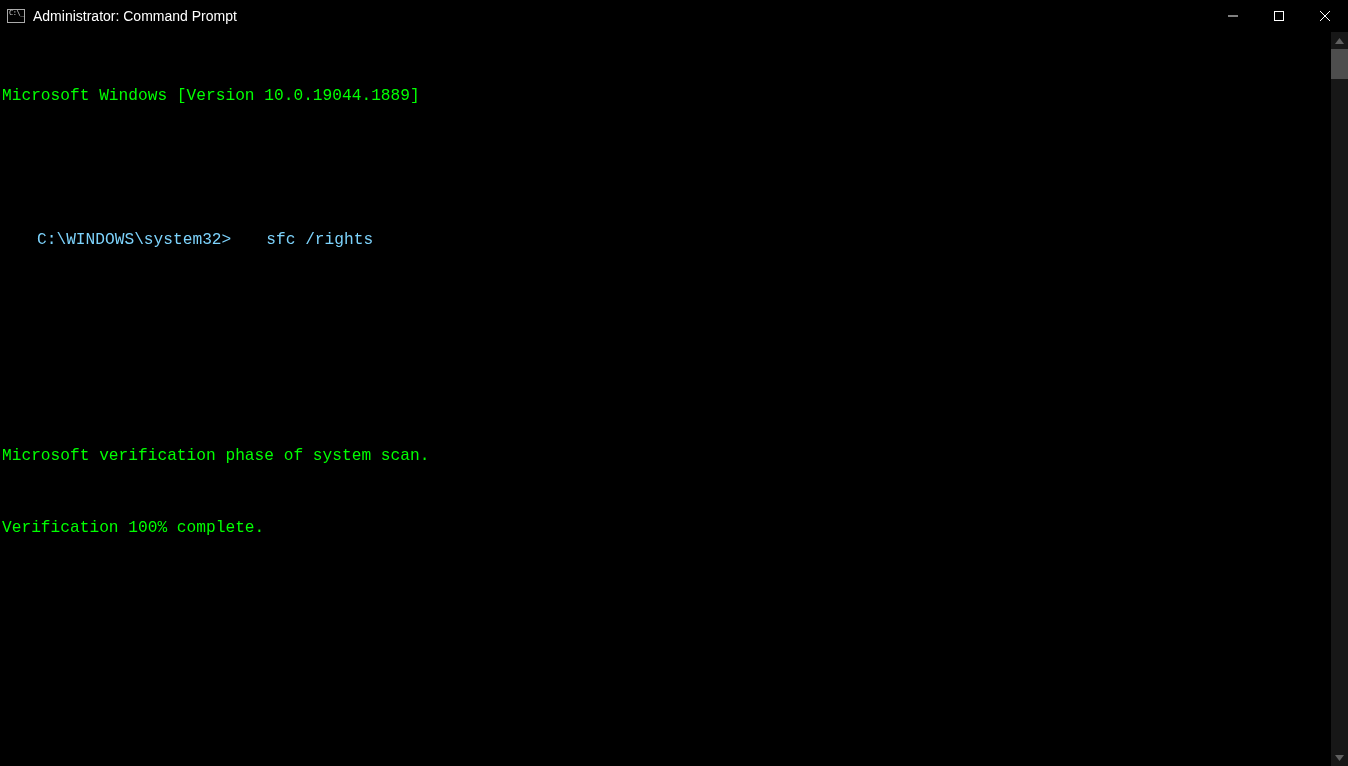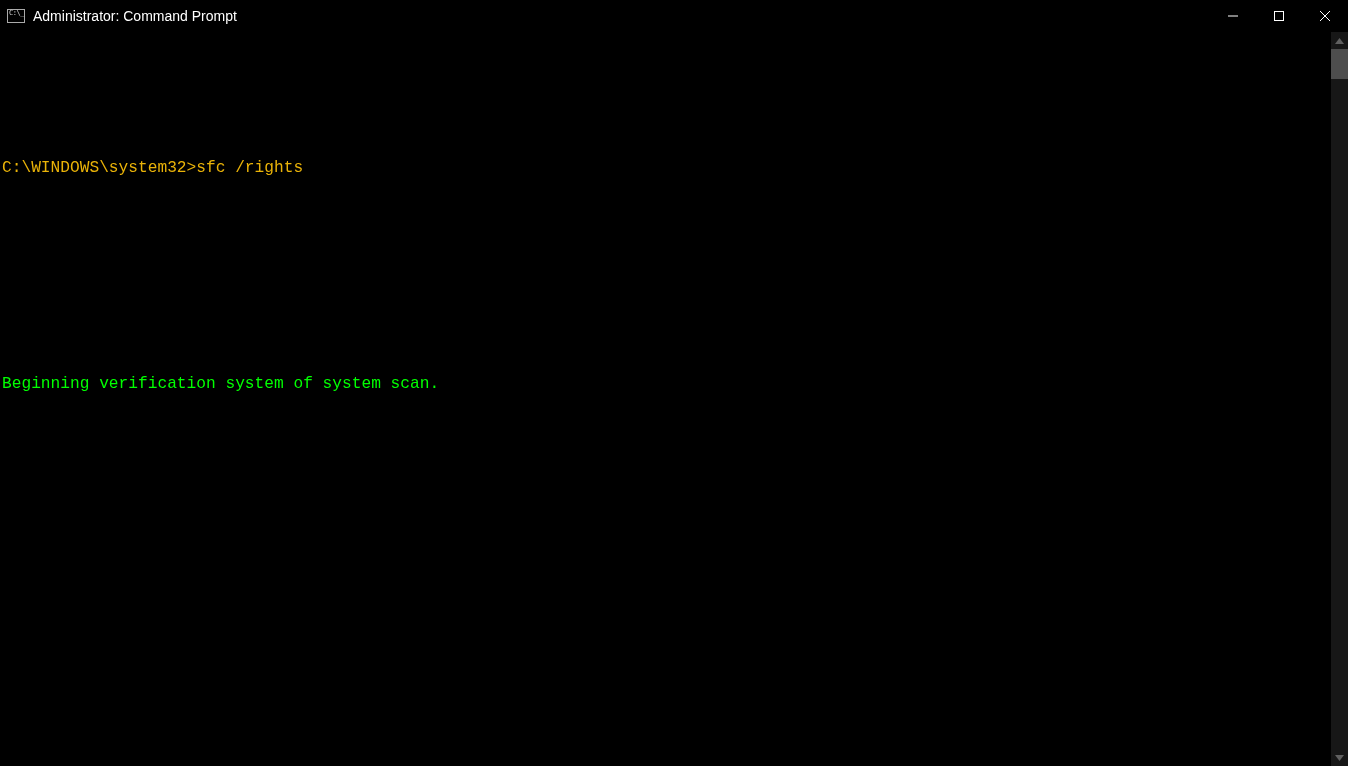--- a/index.html
+++ b/index.html
@@ -112,21 +112,21 @@
       right: 0;
       top: 0;
       height: 30px;
       background: #4d4d4d;
     }
     .line {
       display: block;
       min-height: 24px;
     }
     .prompt-line { display: block; min-height: 24px; }
-    .prompt, .cmd { color: #eab308; }
+    .prompt, .cmd { color: #7dd3fc; margin-left: 35px; }
   </style>
 </head>
 <body>
 
 <div class="titlebar">
   <span class="titlebar-icon"></span>
   <span class="titlebar-text">Administrator: Command Prompt</span>
   <span class="titlebar-spacer"></span>
   <div class="win-controls">
     <div class="win-btn">
@@ -142,25 +142,27 @@
     <div class="win-btn">
       <svg width="10" height="10" viewBox="0 0 10 10">
           <path d="M0 0 L10 10 M10 0 L0 10"></path>
         </svg>
     </div>
   </div>
 </div>
 
 <div class="terminal-body">
   <div class="terminal-content">
+    <span class="line">Microsoft Windows [Version 10.0.19044.1889]</span>
     <span class="line"></span>
     <span class="prompt-line"><span class="prompt">C:\WINDOWS\system32&gt;</span><span class="cmd">sfc /rights</span></span>
     <span class="line"></span>
     <span class="line"></span>
-    <span class="line">Beginning verification system of system scan.</span>
+    <span class="line">Microsoft verification phase of system scan.</span>
+    <span class="line">Verification 100% complete.</span>
     <span class="line"></span>
     
     
     
     
     
     
     
     
     

